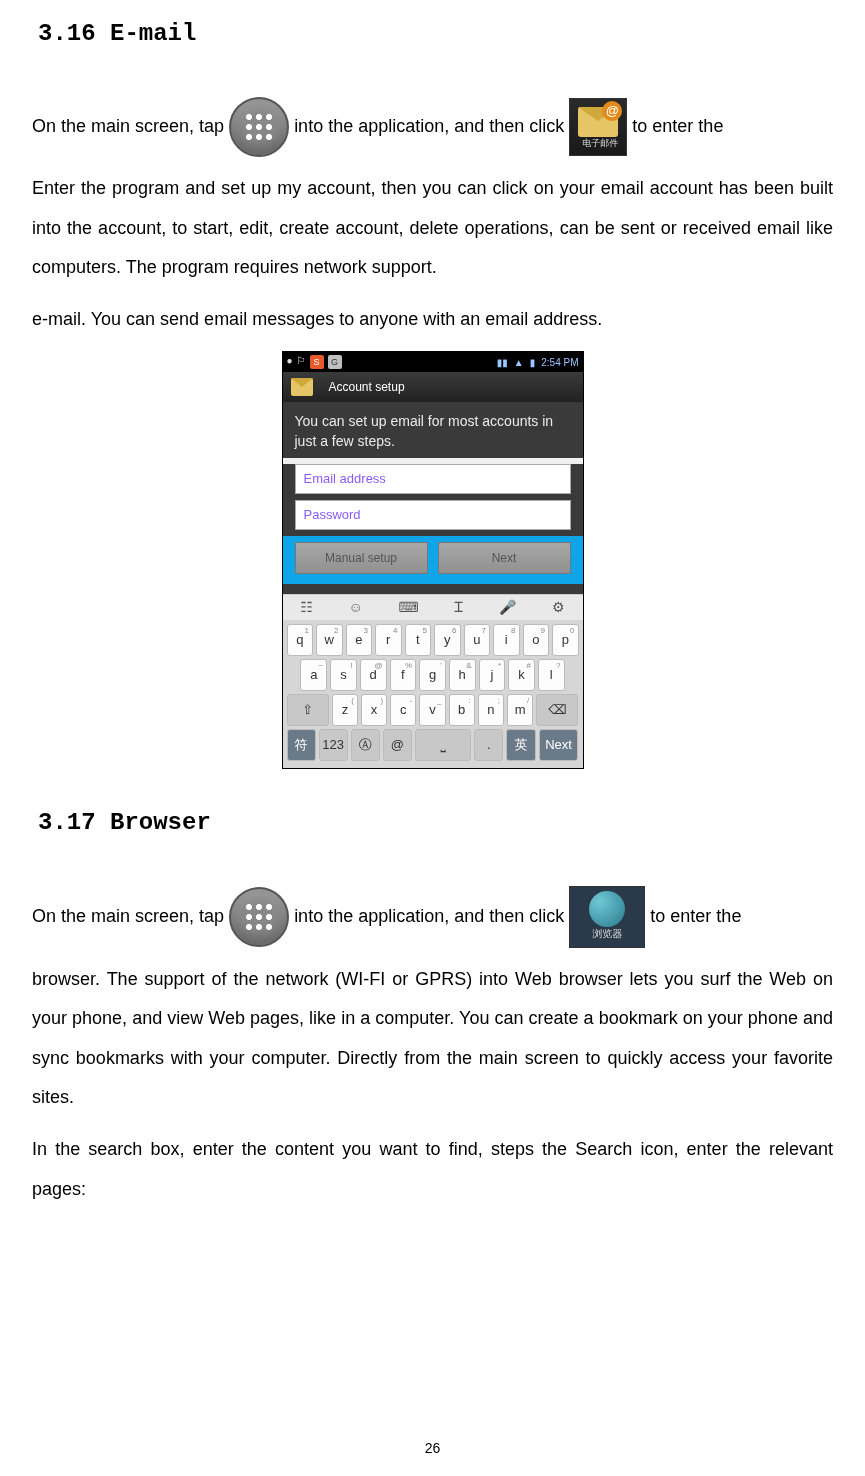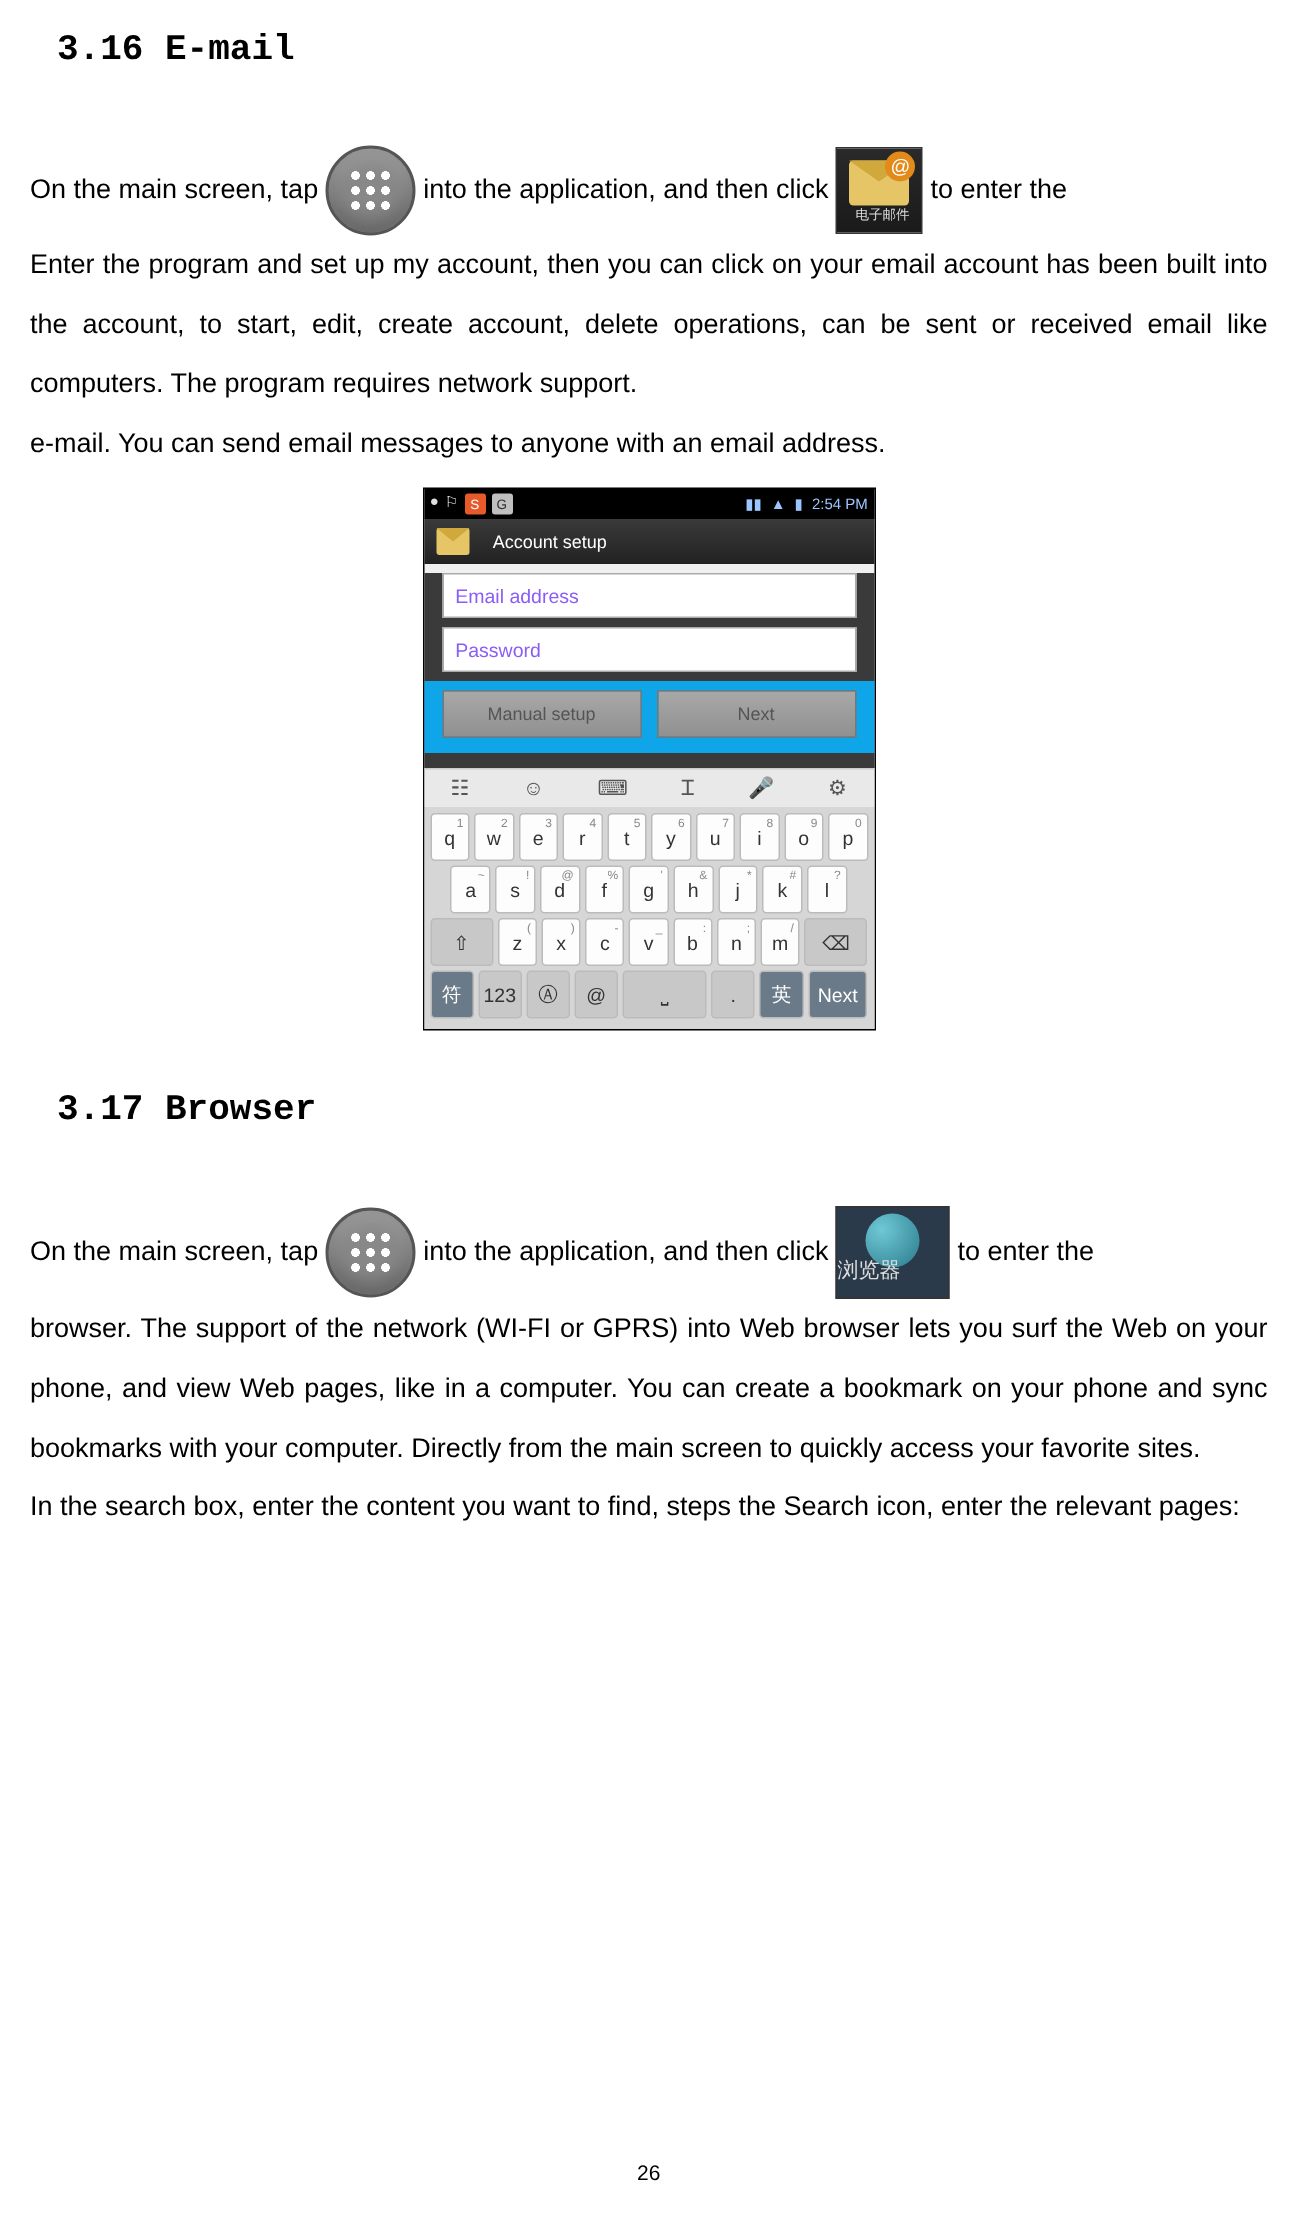--- a/index.html
+++ b/index.html
@@ -18,21 +18,21 @@
     .heading {
       font-family: "Courier New", monospace;
       font-weight: bold;
       font-size: 24px;
       margin: 0 0 50px 18px;
     }
     .para {
       font-size: 18px;
       line-height: 2.2;
       text-align: justify;
-      margin: 0;
+      margin: 12px;
     }
     .inline-icon-apps {
       display: inline-block;
       width: 56px;
       height: 56px;
       background: #888;
       border-radius: 50%;
       vertical-align: middle;
       position: relative;
       box-shadow: inset 0 8px 12px rgba(255,255,255,0.15), inset 0 -8px 12px rgba(0,0,0,0.25);
@@ -110,23 +110,23 @@
       position: absolute;
       top: 4px; left: 50%;
       transform: translateX(-50%);
       width: 36px; height: 36px;
       border-radius: 50%;
       background: radial-gradient(circle at 30% 30%, #6fc8d6, #2a7a8a);
     }
     .inline-icon-browser .label {
       position: absolute;
       bottom: 2px; left: 0; right: 0;
-      font-size: 14px;
+      font-size: 10px;
       color: #ddd;
-      font-family: Liberation Mono, monospace;
+      text-align: center;
     }
     
     .figure {
       margin: 10px auto 40px auto;
       width: 300px;
       border: 1px solid #000;
       background: #f0f0f0;
       font-size: 12px;
     }
     .statusbar {
@@ -276,20 +276,21 @@
       </div>
       <span>▮▮</span>
       <span>▲</span>
       <span>▮</span>
       <span>2:54 PM</span>
     </div>
     <div class="appheader">
       <span class="env-icon-small"></span>
       <span>Account setup</span>
     </div>
+    <div class="setup-text">You can set up email for most accounts in just a few steps.</div>
     <div class="inputs-area">
       <div class="inputrow">Email address</div>
       <div class="inputrow">Password</div>
       <div class="btnrow">
         <div class="btn">Manual setup</div>
         <div class="btn">Next</div>
       </div>
     </div>
     <div class="ime-toolbar">
       <span>☷</span>

